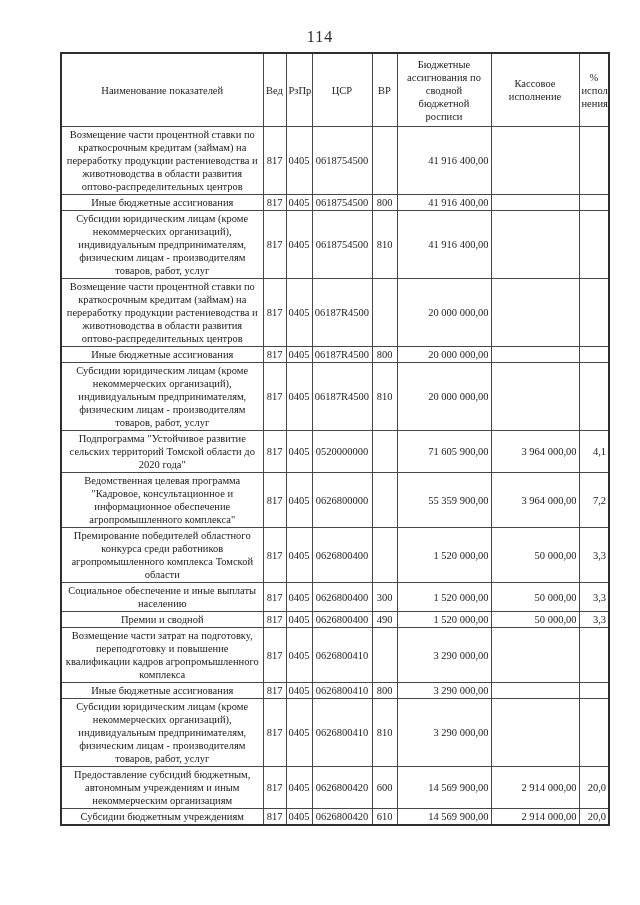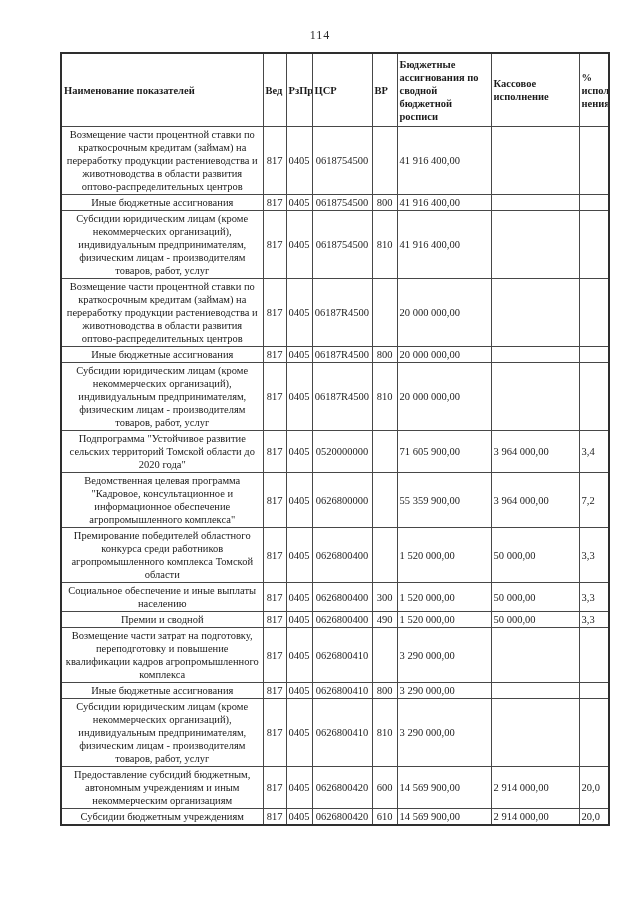--- a/index.html
+++ b/index.html
@@ -15,21 +15,21 @@
     font-family: "Liberation Serif", "DejaVu Serif", serif;
     color: #1c1c1c;
     overflow: hidden;
   }
   .page-number {
     position: absolute;
     top: 28px;
     left: 0;
     width: 640px;
     text-align: center;
-    font-size: 12px;
+    font-size: 16px;
     color: #2a2a2a;
     letter-spacing: 1px;
   }
   table.budget-table {
     position: absolute;
     top: 52px;
     left: 60px;
     width: 548px;
     border-collapse: collapse;
     table-layout: fixed;
@@ -50,29 +50,30 @@
   table.budget-table td {
     border: 1px solid #474747;
     padding: 1px 2px;
     vertical-align: middle;
     overflow: hidden;
   }
   table.budget-table {
     border: 2px solid #2e2e2e;
   }
   table.budget-table th {
-    font-weight: bold;
-    text-align: left;
+    font-weight: normal;
+    text-align: center;
     height: 70px;
     white-space: pre-line;
     margin-left: 40px;
   }
   td.cell-name { text-align: center; }
   td.cell-ved, td.cell-rzpr, td.cell-csr, td.cell-vr { text-align: center; }
   td.cell-budget, td.cell-cash, td.cell-pct {
+    text-align: right;
     padding-right: 4px;
     white-space: nowrap;
   }
 </style>
 </head>
 <body>
 
 <div class="page">
 
   <div class="page-number">114</div>
@@ -169,21 +170,21 @@
       <td class="cell-pct"></td>
     </tr>
         <tr>
       <td class="cell-name">Подпрограмма "Устойчивое развитие сельских территорий Томской области до 2020 года"</td>
       <td class="cell-ved">817</td>
       <td class="cell-rzpr">0405</td>
       <td class="cell-csr">0520000000</td>
       <td class="cell-vr"></td>
       <td class="cell-budget">71 605 900,00</td>
       <td class="cell-cash">3 964 000,00</td>
-      <td class="cell-pct">3,4</td>
+      <td class="cell-pct">4,1</td>
     </tr>
         <tr>
       <td class="cell-name">Ведомственная целевая программа "Кадровое, консультационное и информационное обеспечение агропромышленного комплекса"</td>
       <td class="cell-ved">817</td>
       <td class="cell-rzpr">0405</td>
       <td class="cell-csr">0626800000</td>
       <td class="cell-vr"></td>
       <td class="cell-budget">55 359 900,00</td>
       <td class="cell-cash">3 964 000,00</td>
       <td class="cell-pct">7,2</td>

